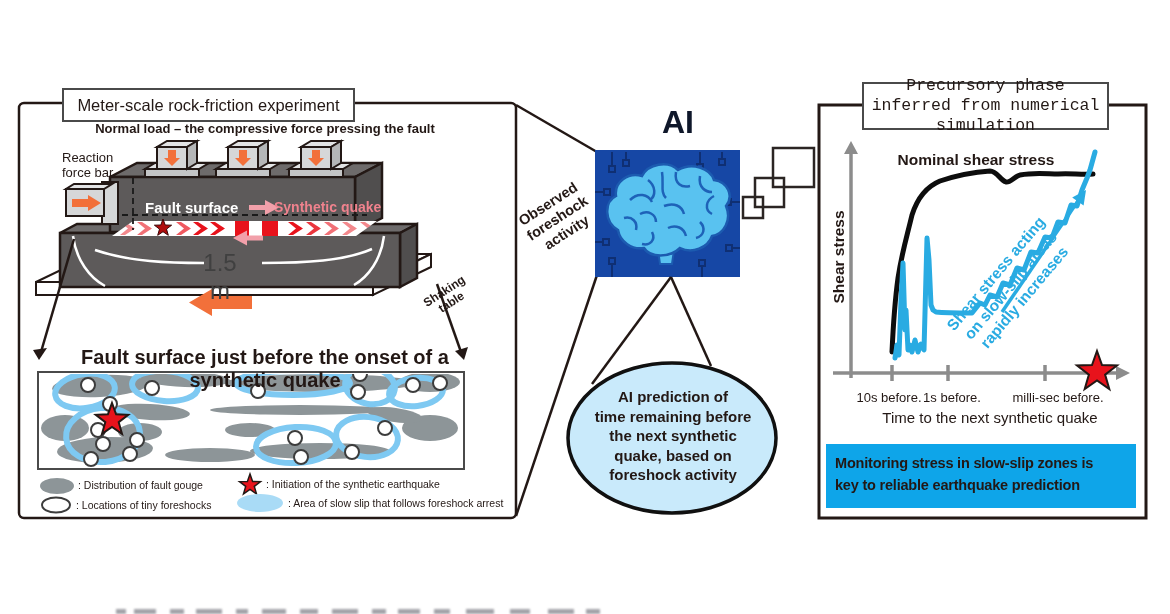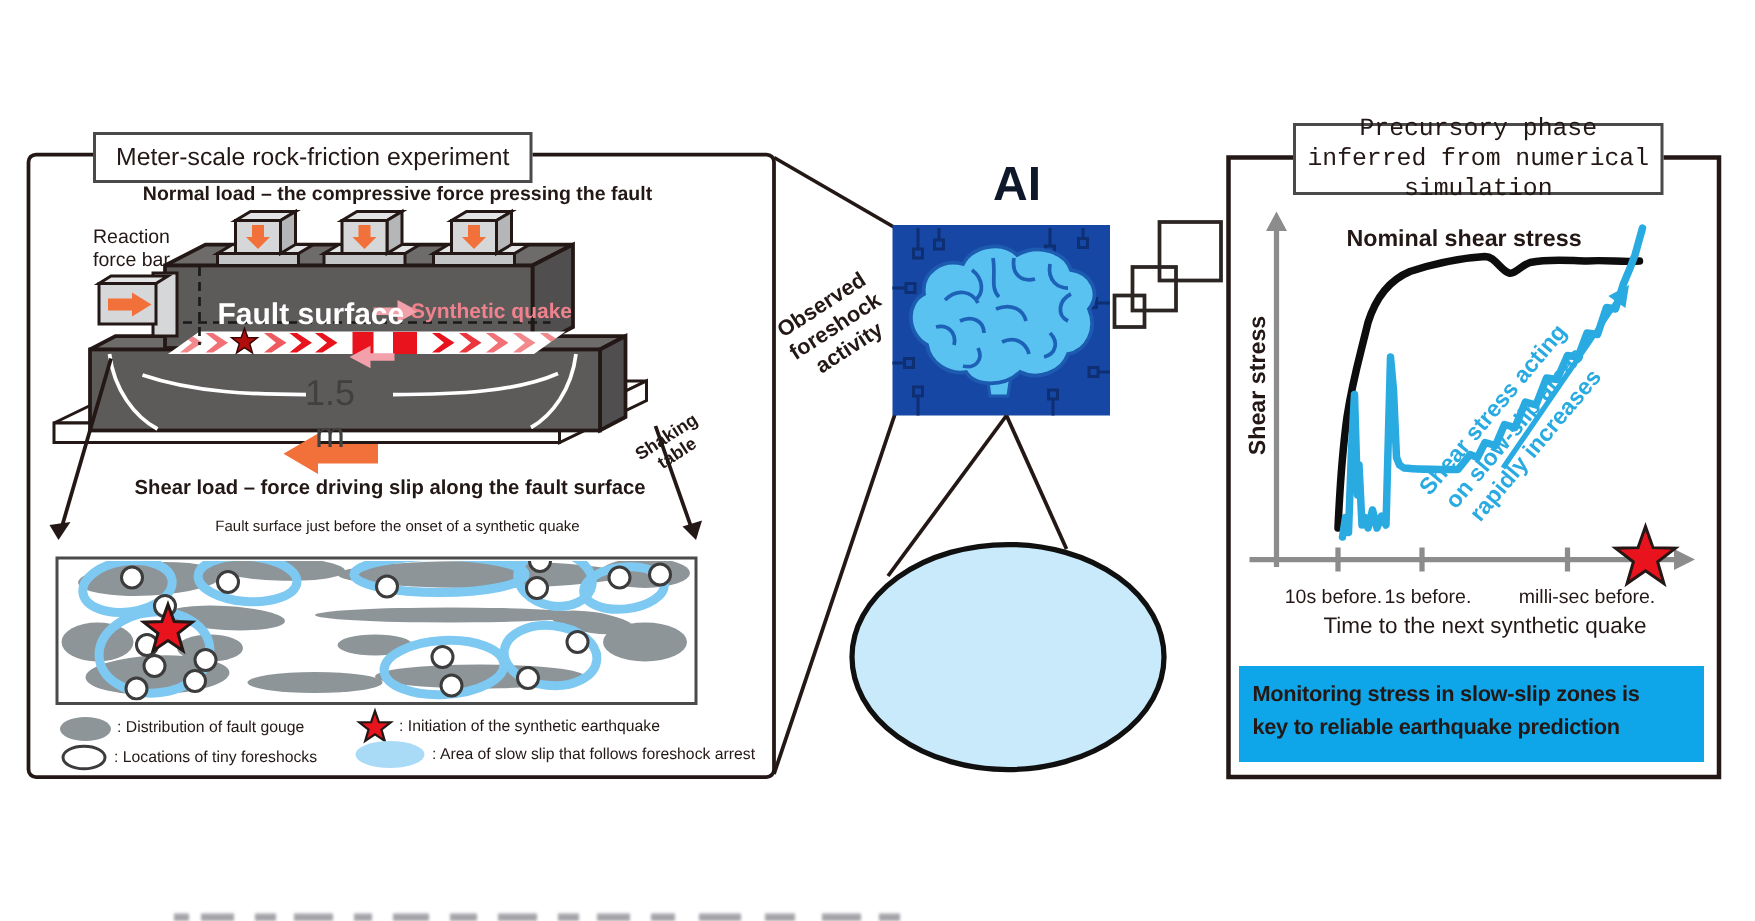--- a/index.html
+++ b/index.html
@@ -7,27 +7,27 @@
           font-family:"Liberation Sans",sans-serif;color:#231815;}
   svg.art{position:absolute;left:0;top:0;z-index:1;}
   .t{position:absolute;z-index:2;white-space:pre-line;}
   .ctr{text-align:center;}
   .box{position:absolute;z-index:2;background:#fff;border:2px solid #4a4a4a;
        display:flex;align-items:center;justify-content:center;text-align:center;}
   .lp-title{left:26px;top:88px;width:289px;height:30px;font-size:16.5px;margin-left:36px;}
   .rp-title{left:862px;top:82px;width:243px;height:44px;font-size:16.5px;line-height:20px;font-family:Liberation Mono, monospace;}
   .normal-load{left:95px;top:121px;width:340px;font-size:13px;font-weight:700;}
   .reaction{left:62px;top:150px;width:100px;font-size:13px;font-weight:400;line-height:15px;}
-  .fault-surface{left:145px;top:199px;font-size:20px;font-weight:700;color:#fff;}
+  .fault-surface{left:145px;top:199px;font-size:15px;font-weight:700;color:#fff;}
   .syn-quake{left:274px;top:199px;font-size:14px;font-weight:700;color:#ef828d;}
   .len{left:191px;top:249px;width:58px;font-size:24px;color:#404040;}
   .shaking{left:416px;top:284px;width:64px;font-size:12px;font-weight:600;line-height:13px;
            transform:rotate(-33deg);}
   .shear-load{left:75px;top:317px;width:370px;font-size:13.5px;font-weight:700;}
-  .map-title{left:65px;top:346px;width:400px;font-size:10px;font-weight:400;}
+  .map-title{left:65px;top:346px;width:400px;font-size:20px;font-weight:700;}
   .leg{font-size:10.5px;}
   .observed{left:500px;top:193px;width:115px;font-size:14.5px;font-weight:600;line-height:17px;
             transform:rotate(-33deg);}
   .ai{left:640px;top:104px;width:76px;font-size:32px;font-weight:800;color:#0f172a;}
   .ellipse-txt{left:580px;top:387px;width:186px;font-size:15px;font-weight:700;line-height:19.5px;}
   .nominal{left:876px;top:151px;width:200px;font-size:15.5px;font-weight:600;text-align:center;}
   .ylab{left:790px;top:249px;width:96px;height:16px;font-size:15.5px;font-weight:600;
         transform:rotate(-90deg);text-align:center;}
   .blue-annot{left:913px;top:258px;width:195px;font-size:15.5px;font-weight:700;line-height:18.5px;
               color:#29abe2;transform:rotate(-50deg);}
@@ -291,32 +291,36 @@
 <div class="box lp-title">Meter-scale rock-friction experiment</div>
 
 <div class="t ctr normal-load">Normal load – the compressive force pressing the fault</div>
 <div class="t reaction">Reaction
 force bar</div>
 <div class="t fault-surface">Fault surface</div>
 <div class="t syn-quake">Synthetic quake</div>
 <div class="t ctr len">1.5 m</div>
 <div class="t ctr shaking">Shaking
 table</div>
-<div class="t ctr shear-load">Shear load – force driving slip along the fault surface</div>
 <div class="t ctr map-title">Fault surface just before the onset of a synthetic quake</div>
 
 <div class="t leg" style="left:78px;top:479px">: Distribution of fault gouge</div>
 <div class="t leg" style="left:76px;top:499px">: Locations of tiny foreshocks</div>
 <div class="t leg" style="left:266px;top:478px">: Initiation of the synthetic earthquake</div>
 <div class="t leg" style="left:288px;top:497px">: Area of slow slip that follows foreshock arrest</div>
 
 <div class="t ctr observed">Observed
 foreshock
 activity</div>
 <div class="t ctr ai">AI</div>
+<div class="t ctr ellipse-txt">AI prediction of
+time remaining before
+the next synthetic
+quake, based on
+foreshock activity</div>
 
 <div class="box rp-title">Precursory phase inferred
 from numerical simulation</div>
 <div class="t nominal">Nominal shear stress</div>
 <div class="t ylab">Shear stress</div>
 <div class="t ctr blue-annot">Shear stress acting
 on slow-slip areas
 rapidly increases</div>
 <div class="t ctr tick" style="left:843px;width:92px">10s before.</div>
 <div class="t ctr tick" style="left:910px;width:84px">1s before.</div>

